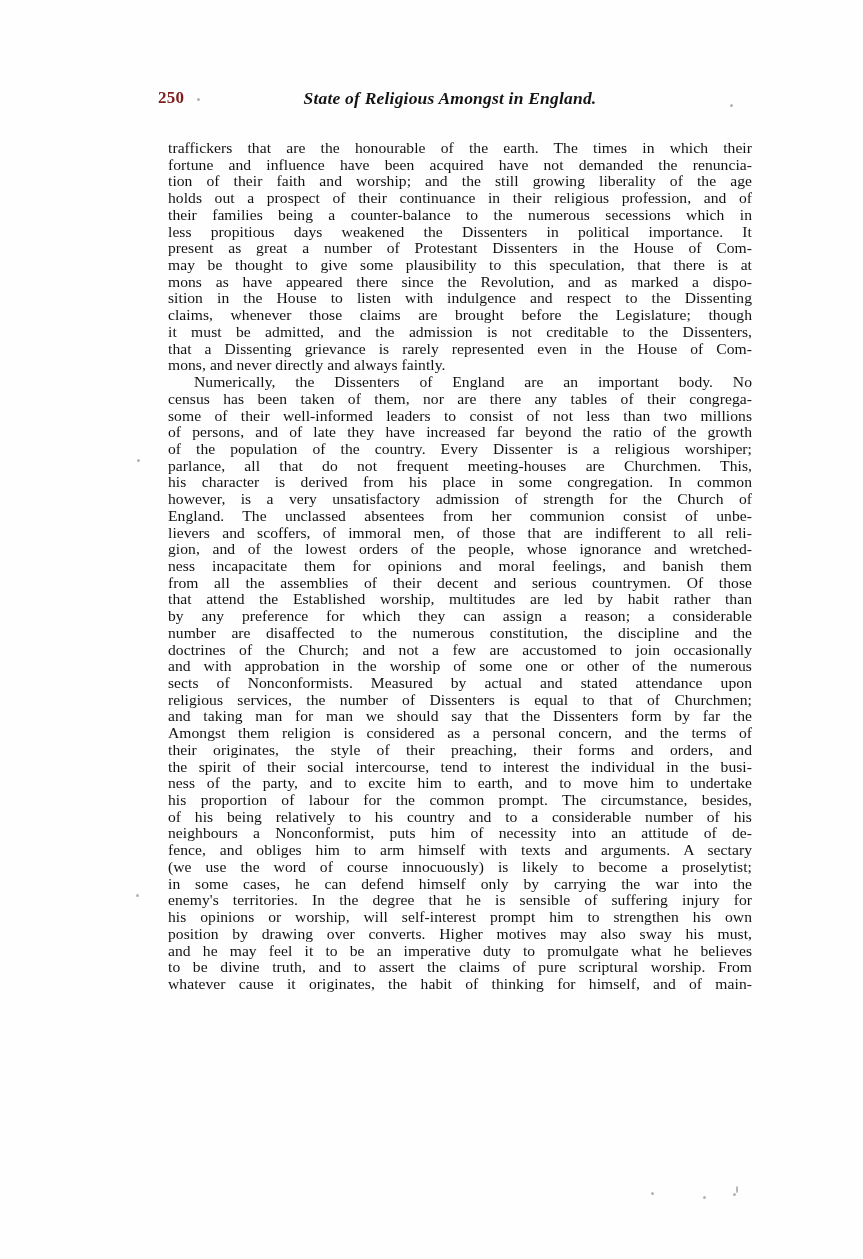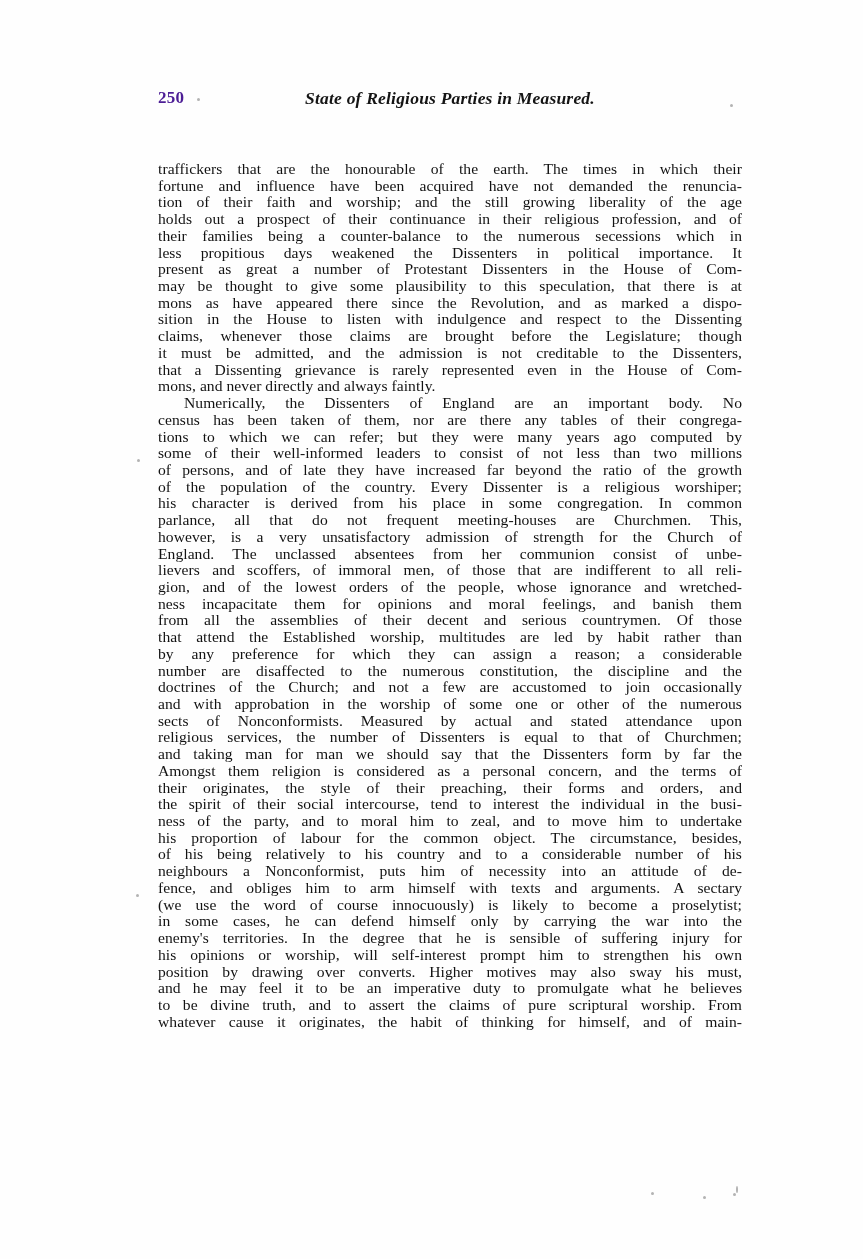--- a/index.html
+++ b/index.html
@@ -28,41 +28,40 @@
     width: 584px;
     height: 24px;
   }
   #page-number {
     position: absolute;
     left: 0;
     top: 0;
     font-size: 17px;
     font-weight: 700;
     letter-spacing: 0.3px;
-    color: #4c1d95;
+    color: #7f1d1d;
   }
   #head-title {
     position: absolute;
     left: 0;
     top: 0;
     width: 584px;
     text-align: center;
     font-style: italic;
     font-weight: 700;
     font-size: 17.5px;
     letter-spacing: 0.2px;
     color: #141414;
   }
   
   #text-block {
     position: absolute;
-    left: 158px;
+    left: 168px;
     top: 140px;
     width: 584px;
-    margin-top: 21px;
   }
   .para {
     margin: 0;
   }
   .line {
     display: block;
     height: 16.72px;
     line-height: 16.72px;
     font-size: 15.6px;
     white-space: nowrap;
@@ -89,21 +88,21 @@
     opacity: 0.75;
   }
 </style>
 </head>
 <body>
 
 <div id="page">
 
   <div id="running-head">
     <span id="page-number">250</span>
-    <span id="head-title">State of Religious Parties in Measured.</span>
+    <span id="head-title">State of Religious Amongst in England.</span>
   </div>
 
   <div id="text-block">
       <div class="para">
         <span class="line j">traffickers that are the honourable of the earth.   The times in which their</span>
         <span class="line j">fortune and influence have been acquired have not demanded the renuncia-</span>
         <span class="line j">tion of their faith and worship; and the still growing liberality of the age</span>
         <span class="line j">holds out a prospect of their continuance in their religious profession, and of</span>
         <span class="line j">their families being a counter-balance to the numerous secessions which in</span>
         <span class="line j">less propitious days weakened the Dissenters in political importance.   It</span>
@@ -112,45 +111,44 @@
         <span class="line j">mons as have appeared there since the Revolution, and as marked a dispo-</span>
         <span class="line j">sition in the House to listen with indulgence and respect to the Dissenting</span>
         <span class="line j">claims, whenever those claims are brought before the Legislature; though</span>
         <span class="line j">it must be admitted, and the admission is not creditable to the Dissenters,</span>
         <span class="line j">that a Dissenting grievance is rarely represented even in the House of Com-</span>
         <span class="line nj">mons, and never directly and always faintly.</span>
       </div>
       <div class="para">
         <span class="line j indent">Numerically, the Dissenters of England are an important body.   No</span>
         <span class="line j">census has been taken of them, nor are there any tables of their congrega-</span>
-        <span class="line j">tions to which we can refer; but they were many years ago computed by</span>
         <span class="line j">some of their well-informed leaders to consist of not less than two millions</span>
         <span class="line j">of persons, and of late they have increased far beyond the ratio of the growth</span>
         <span class="line j">of the population of the country.   Every Dissenter is a religious worshiper;</span>
+        <span class="line j">parlance, all that do not frequent meeting-houses are Churchmen.   This,</span>
         <span class="line j">his character is derived from his place in some congregation.   In common</span>
-        <span class="line j">parlance, all that do not frequent meeting-houses are Churchmen.   This,</span>
         <span class="line j">however, is a very unsatisfactory admission of strength for the Church of</span>
         <span class="line j">England.   The unclassed absentees from her communion consist of unbe-</span>
         <span class="line j">lievers and scoffers, of immoral men, of those that are indifferent to all reli-</span>
         <span class="line j">gion, and of the lowest orders of the people, whose ignorance and wretched-</span>
         <span class="line j">ness incapacitate them for opinions and moral feelings, and banish them</span>
         <span class="line j">from all the assemblies of their decent and serious countrymen.   Of those</span>
         <span class="line j">that attend the Established worship, multitudes are led by habit rather than</span>
         <span class="line j">by any preference for which they can assign a reason; a considerable</span>
         <span class="line j">number are disaffected to the numerous constitution, the discipline and the</span>
         <span class="line j">doctrines of the Church; and not a few are accustomed to join occasionally</span>
         <span class="line j">and with approbation in the worship of some one or other of the numerous</span>
         <span class="line j">sects of Nonconformists.   Measured by actual and stated attendance upon</span>
         <span class="line j">religious services, the number of Dissenters is equal to that of Churchmen;</span>
         <span class="line j">and taking man for man we should say that the Dissenters form by far the</span>
         <span class="line j">Amongst them religion is considered as a personal concern, and the terms of</span>
         <span class="line j">their originates, the style of their preaching, their forms and orders, and</span>
         <span class="line j">the spirit of their social intercourse, tend to interest the individual in the busi-</span>
-        <span class="line j">ness of the party, and to moral him to zeal, and to move him to undertake</span>
-        <span class="line j">his proportion of labour for the common object.   The circumstance, besides,</span>
+        <span class="line j">ness of the party, and to excite him to earth, and to move him to undertake</span>
+        <span class="line j">his proportion of labour for the common prompt.   The circumstance, besides,</span>
         <span class="line j">of his being relatively to his country and to a considerable number of his</span>
         <span class="line j">neighbours a Nonconformist, puts him of necessity into an attitude of de-</span>
         <span class="line j">fence, and obliges him to arm himself with texts and arguments.   A sectary</span>
         <span class="line j">(we use the word of course innocuously) is likely to become a proselytist;</span>
         <span class="line j">in some cases, he can defend himself only by carrying the war into the</span>
         <span class="line j">enemy's territories.   In the degree that he is sensible of suffering injury for</span>
         <span class="line j">his opinions or worship, will self-interest prompt him to strengthen his own</span>
         <span class="line j">position by drawing over converts.   Higher motives may also sway his must,</span>
         <span class="line j">and he may feel it to be an imperative duty to promulgate what he believes</span>
         <span class="line j">to be divine truth, and to assert the claims of pure scriptural worship.  From</span>

